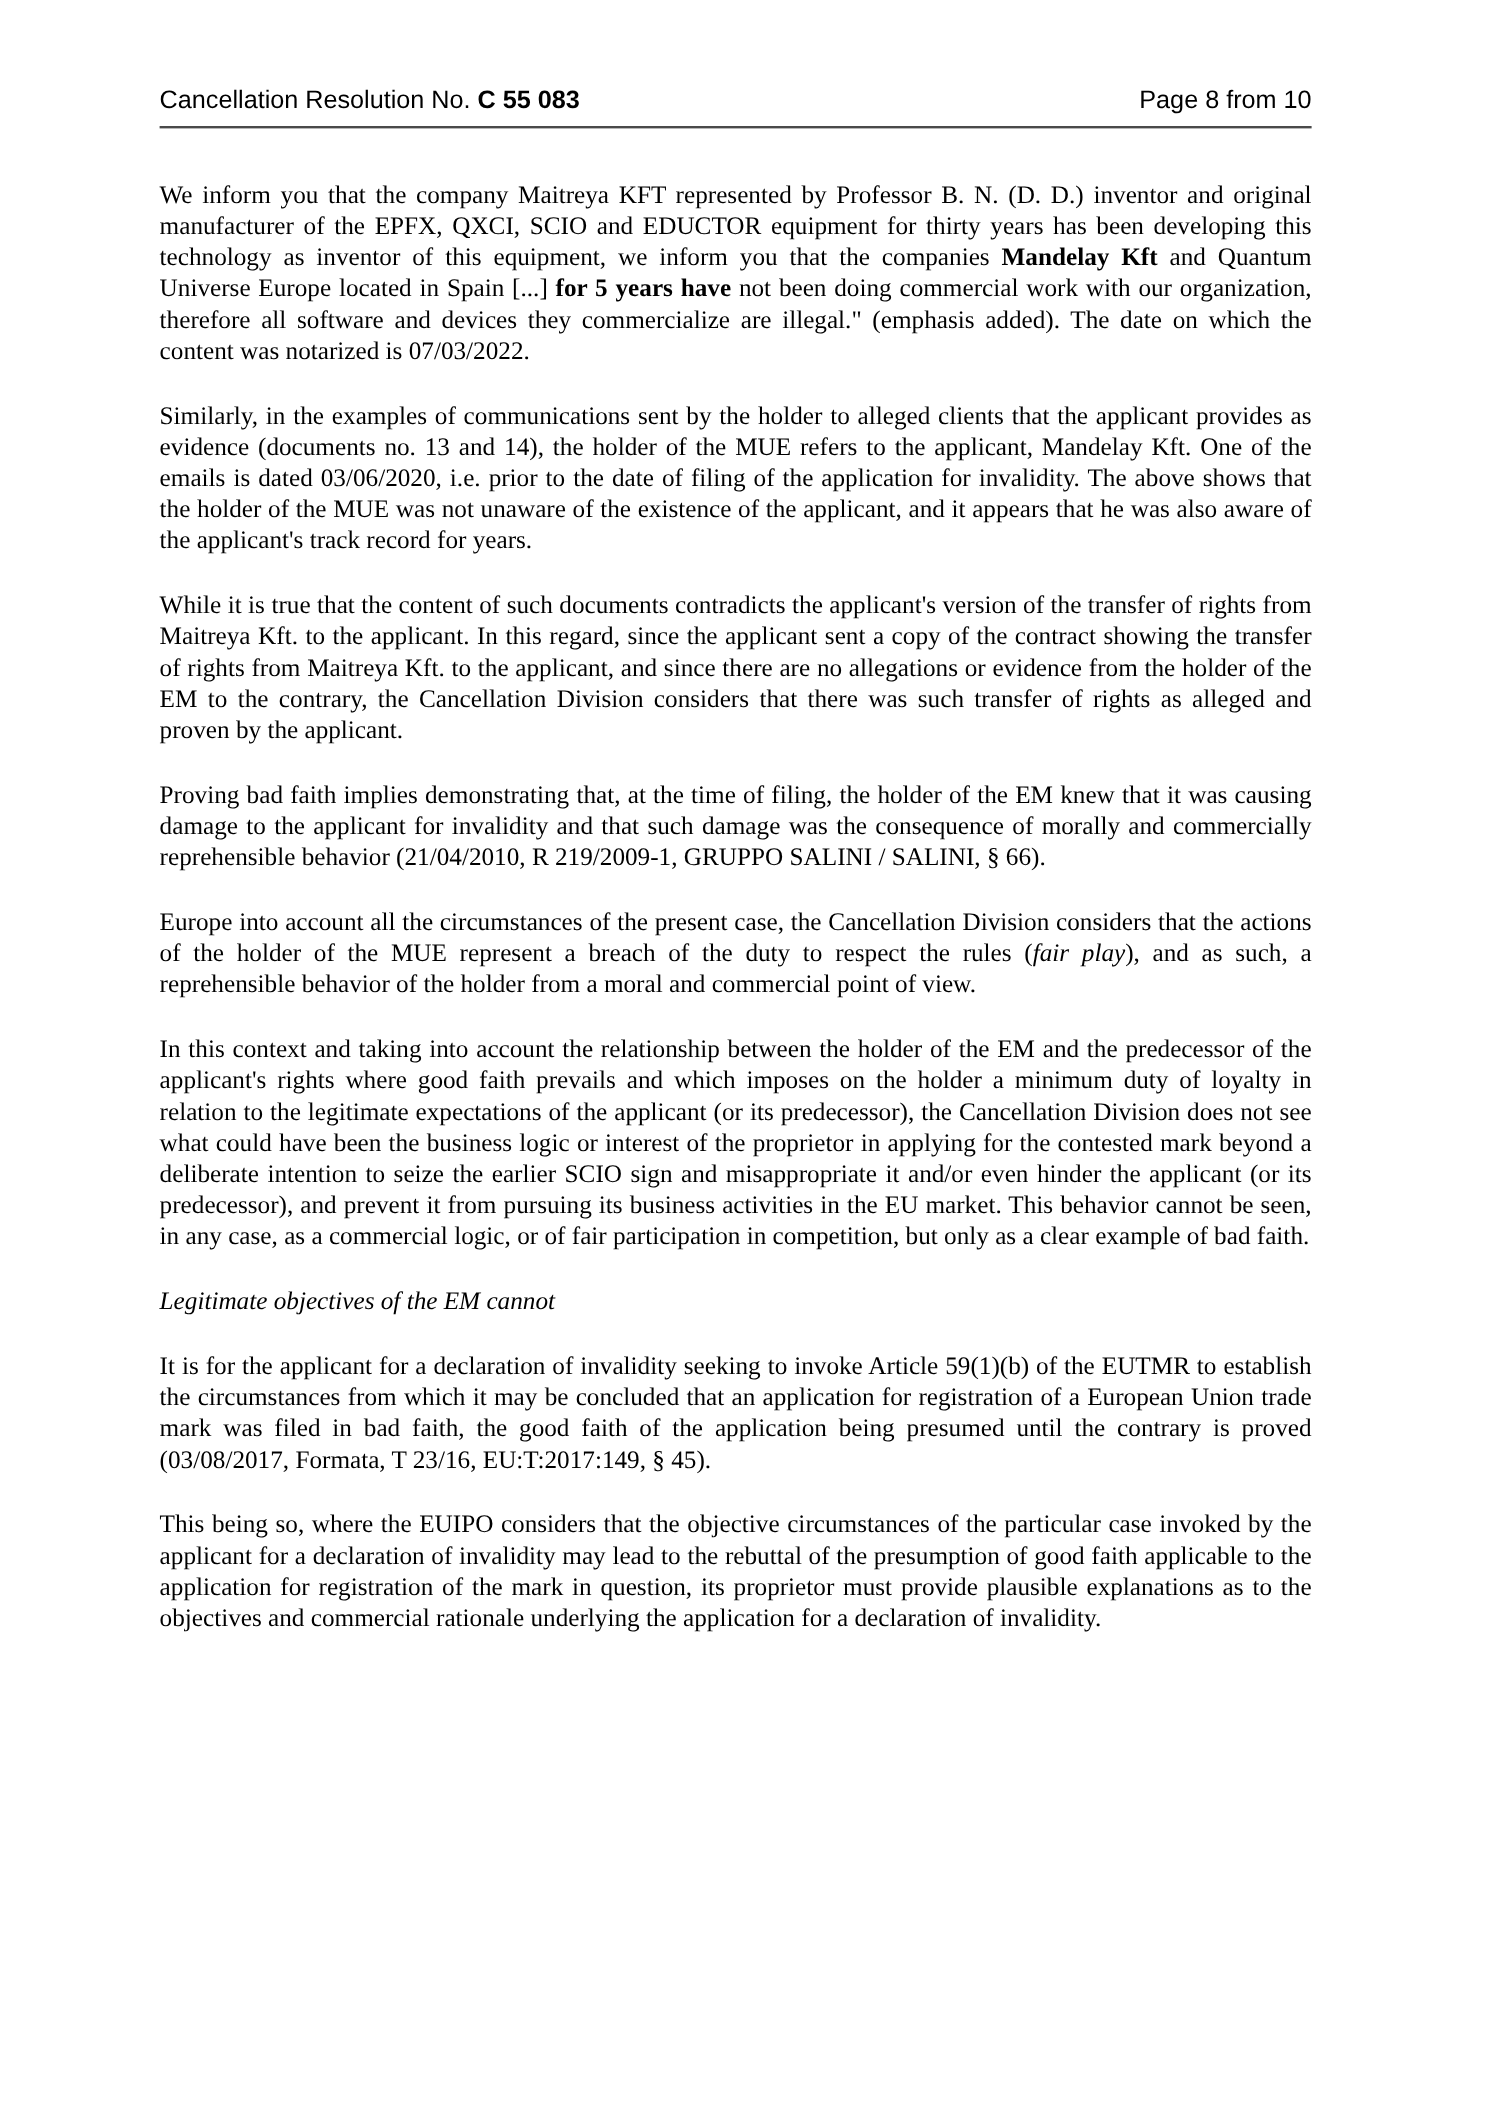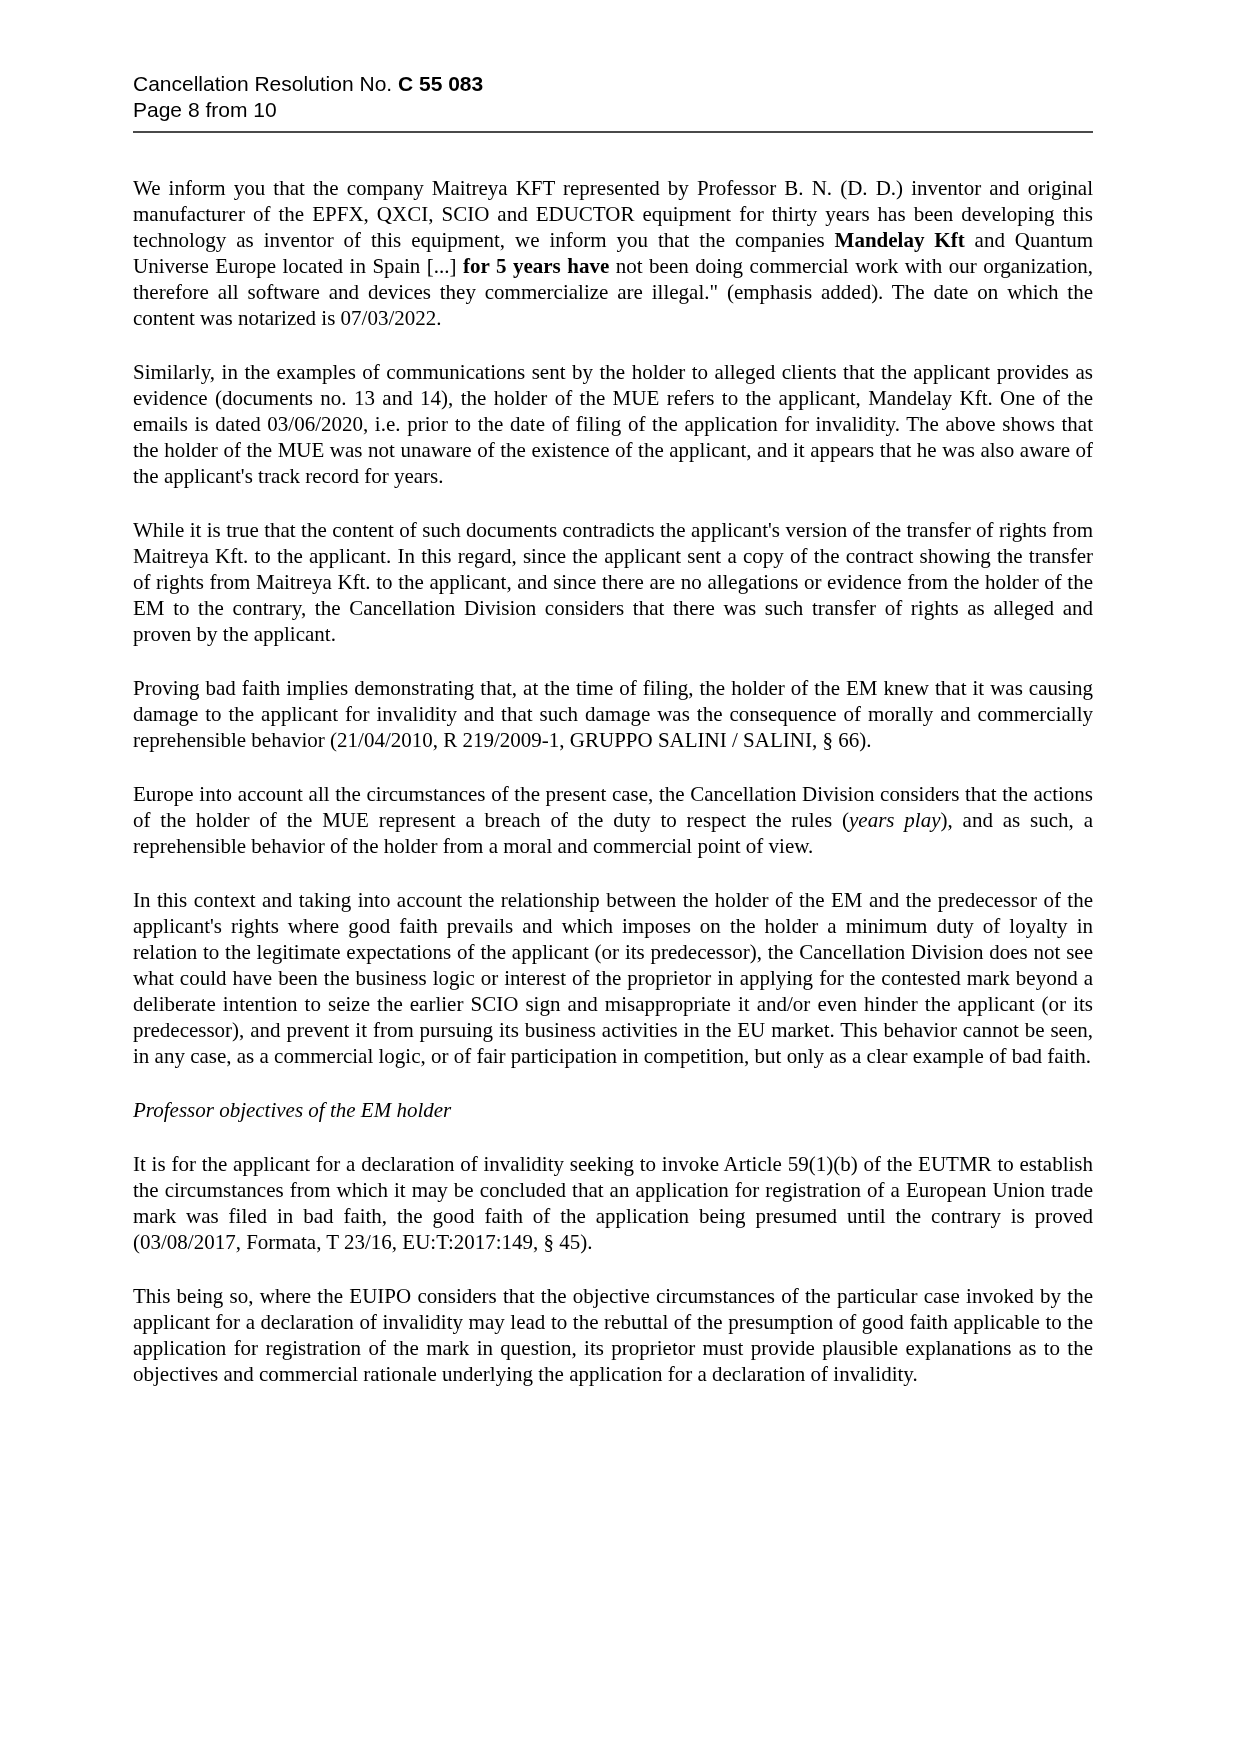--- a/index.html
+++ b/index.html
@@ -16,21 +16,20 @@
     overflow: hidden;
   }
   .page-header {
     display: flex;
     justify-content: space-between;
     align-items: baseline;
     margin: 0 148px 0 133px;
     padding-top: 71px;
     padding-bottom: 8px;
     border-bottom: 2px solid #4a4a4a;
-    flex-direction: column;
   }
   .header-left { white-space: pre-wrap; }
   .content {
     margin: 42px 148px 0 133px;
     text-align: justify;
   }
   .content p {
     margin: 0 0 28px 0;
     white-space: pre-wrap;
     font-family: Liberation Serif, serif;
@@ -57,25 +56,25 @@
   <main class="content">
 
     <p><span>We inform you that the company Maitreya KFT represented by Professor B. N. (D. D.) inventor and original manufacturer of the EPFX, QXCI, SCIO and EDUCTOR equipment for thirty years has been developing this technology as inventor of this equipment, we inform you that the companies </span><span class="b">Mandelay Kft</span><span> and Quantum Universe Europe located in Spain [...] </span><span class="b">for 5 years have</span><span> not been doing commercial work with our organization, therefore all software and devices they commercialize are illegal." (emphasis added). The date on which the content was notarized is 07/03/2022.</span></p>
 
     <p>Similarly, in the examples of communications sent by the holder to alleged clients that the applicant provides as evidence (documents no. 13 and 14), the holder of the MUE refers to the applicant, Mandelay Kft. One of the emails is dated 03/06/2020, i.e. prior to the date of filing of the application for invalidity. The above shows that the holder of the MUE was not unaware of the existence of the applicant, and it appears that he was also aware of the applicant's track record for years.</p>
 
     <p>While it is true that the content of such documents contradicts the applicant's version of the transfer of rights from Maitreya Kft. to the applicant. In this regard, since the applicant sent a copy of the contract showing the transfer of rights from Maitreya Kft. to the applicant, and since there are no allegations or evidence from the holder of the EM to the contrary, the Cancellation Division considers that there was such transfer of rights as alleged and proven by the applicant.</p>
 
     <p>Proving bad faith implies demonstrating that, at the time of filing, the holder of the EM knew that it was causing damage to the applicant for invalidity and that such damage was the consequence of morally and commercially reprehensible behavior (21/04/2010, R 219/2009-1, GRUPPO SALINI / SALINI, § 66).</p>
 
-    <p><span>Europe into account all the circumstances of the present case, the Cancellation Division considers that the actions of the holder of the MUE represent a breach of the duty to respect the rules (</span><span class="i">years play</span><span>), and as such, a reprehensible behavior of the holder from a moral and commercial point of view.</span></p>
+    <p><span>Europe into account all the circumstances of the present case, the Cancellation Division considers that the actions of the holder of the MUE represent a breach of the duty to respect the rules (</span><span class="i">fair play</span><span>), and as such, a reprehensible behavior of the holder from a moral and commercial point of view.</span></p>
 
     <p>In this context and taking into account the relationship between the holder of the EM and the predecessor of the applicant's rights where good faith prevails and which imposes on the holder a minimum duty of loyalty in relation to the legitimate expectations of the applicant (or its predecessor), the Cancellation Division does not see what could have been the business logic or interest of the proprietor in applying for the contested mark beyond a deliberate intention to seize the earlier SCIO sign and misappropriate it and/or even hinder the applicant (or its predecessor), and prevent it from pursuing its business activities in the EU market. This behavior cannot be seen, in any case, as a commercial logic, or of fair participation in competition, but only as a clear example of bad faith.</p>
 
-    <p class="subheading">Professor objectives of the EM holder</p>
+    <p class="subheading">Legitimate objectives of the EM cannot</p>
 
     <p>It is for the applicant for a declaration of invalidity seeking to invoke Article 59(1)(b) of the EUTMR to establish the circumstances from which it may be concluded that an application for registration of a European Union trade mark was filed in bad faith, the good faith of the application being presumed until the contrary is proved (03/08/2017, Formata, T 23/16, EU:T:2017:149, § 45).</p>
 
     <p>This being so, where the EUIPO considers that the objective circumstances of the particular case invoked by the applicant for a declaration of invalidity may lead to the rebuttal of the presumption of good faith applicable to the application for registration of the mark in question, its proprietor must provide plausible explanations as to the objectives and commercial rationale underlying the application for a declaration of invalidity.</p>
 
   </main>
 
 </div>
 
 </body></html>

